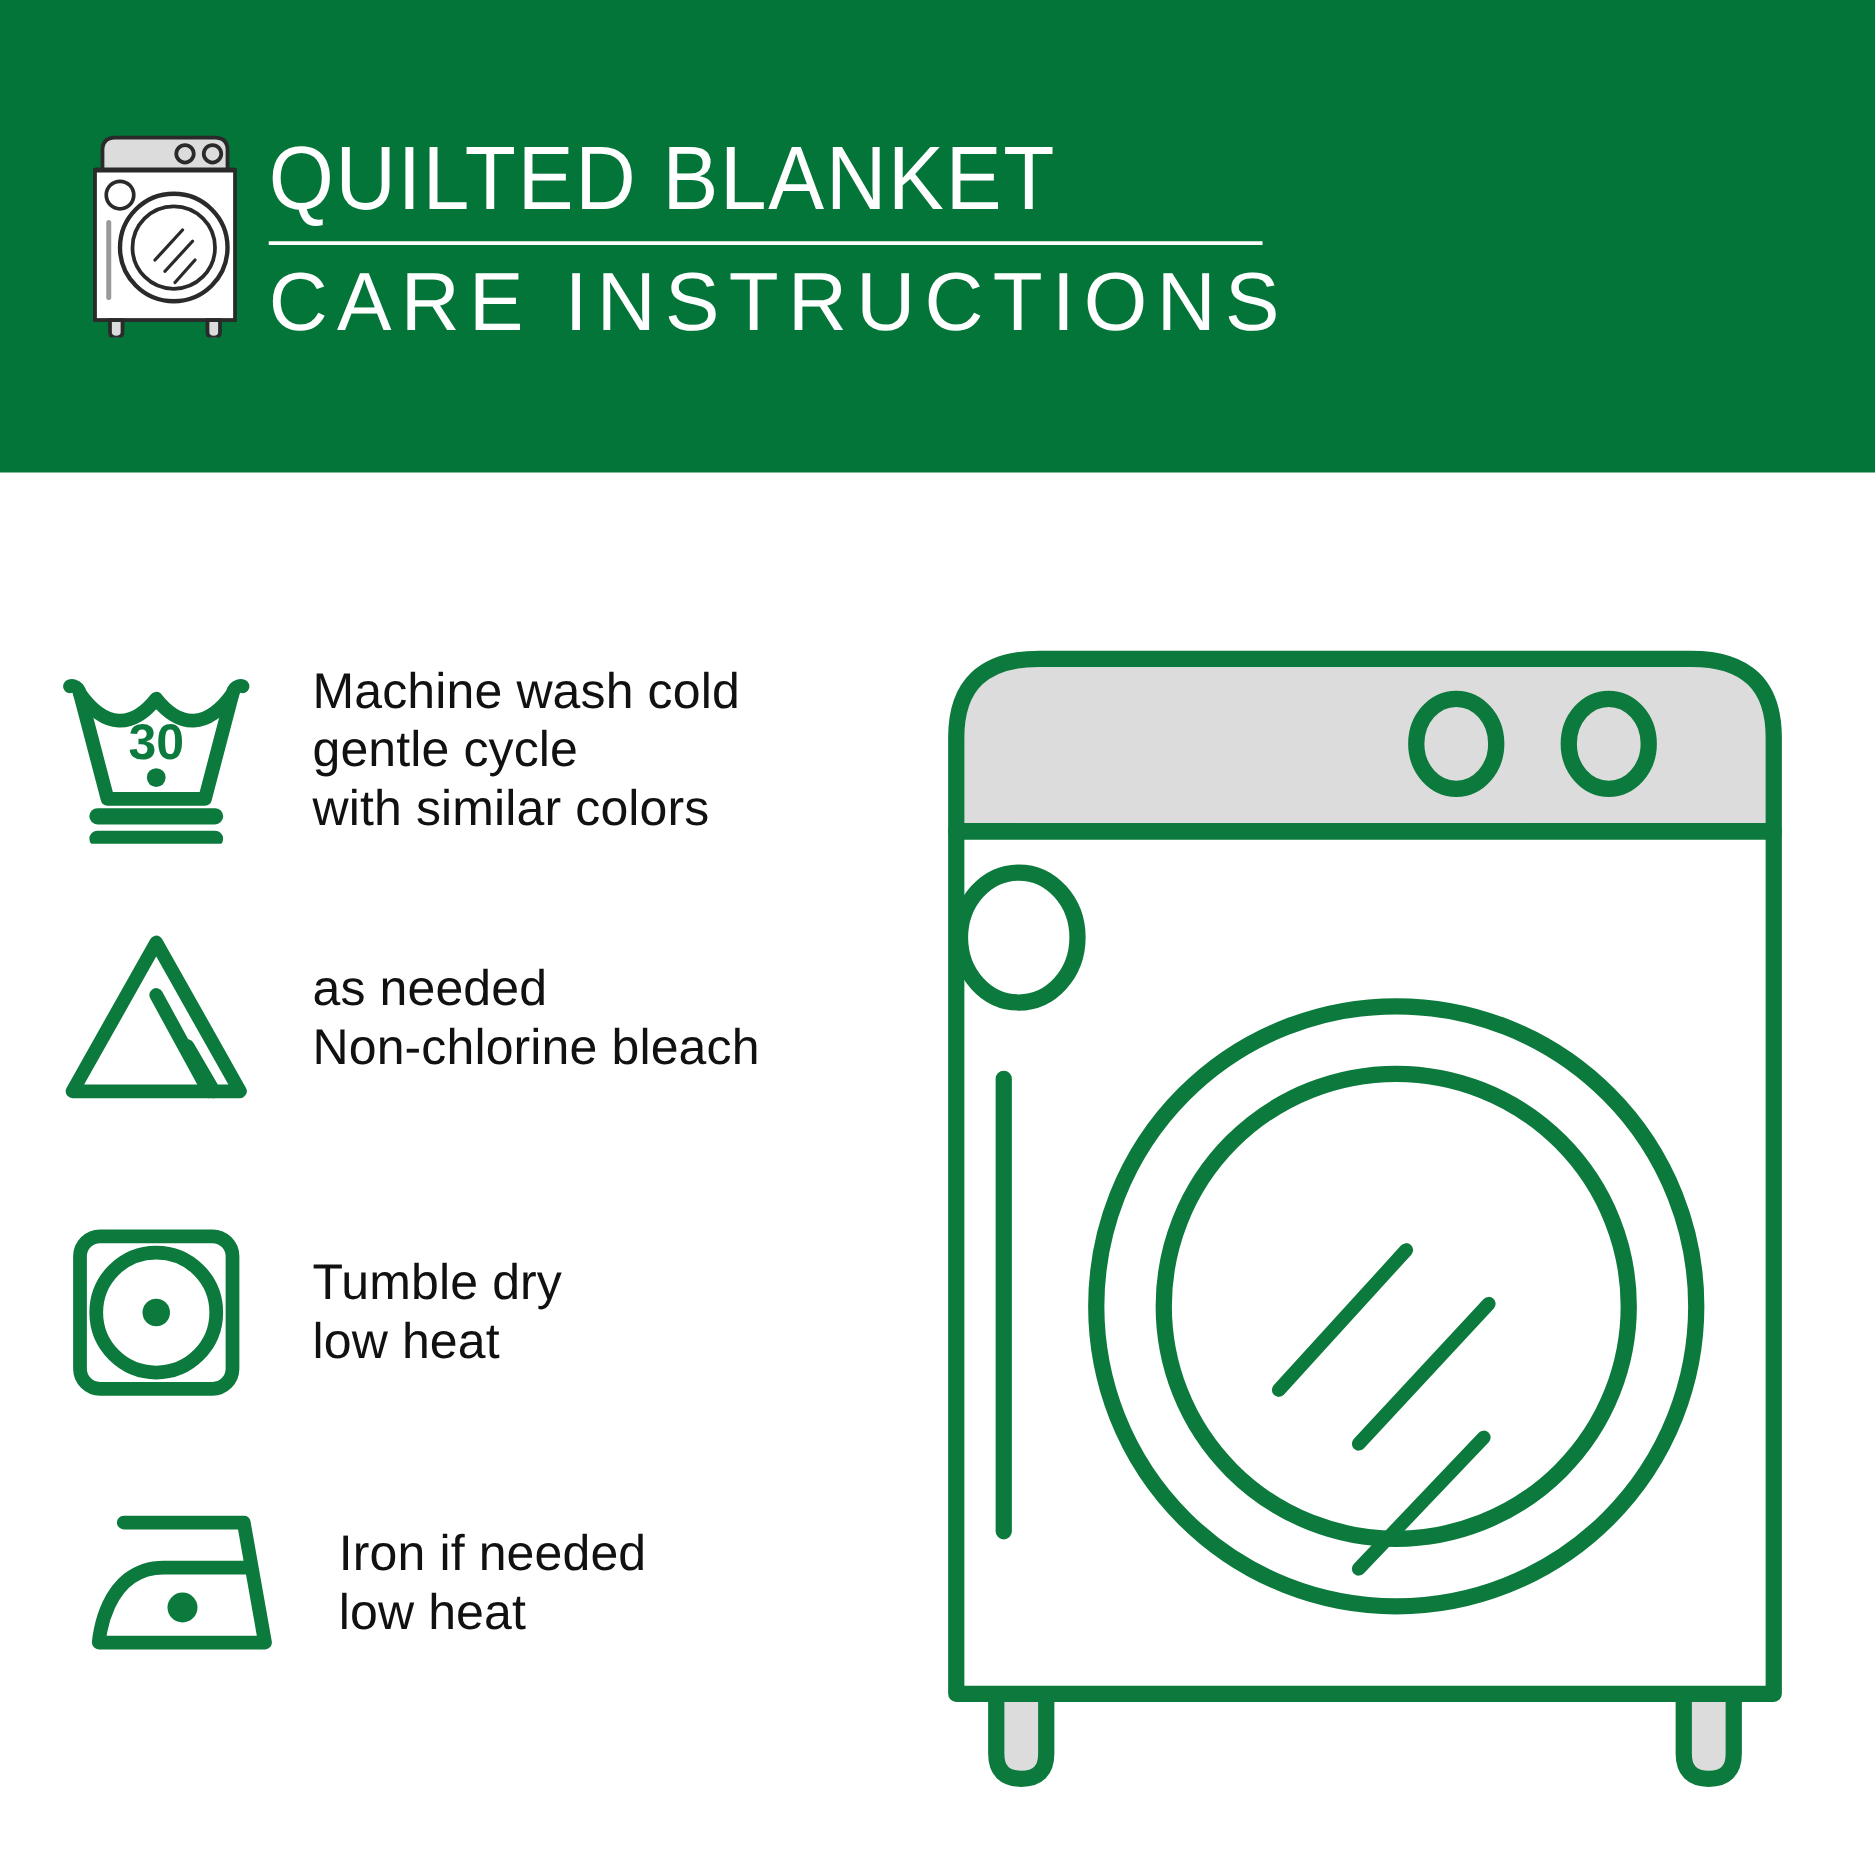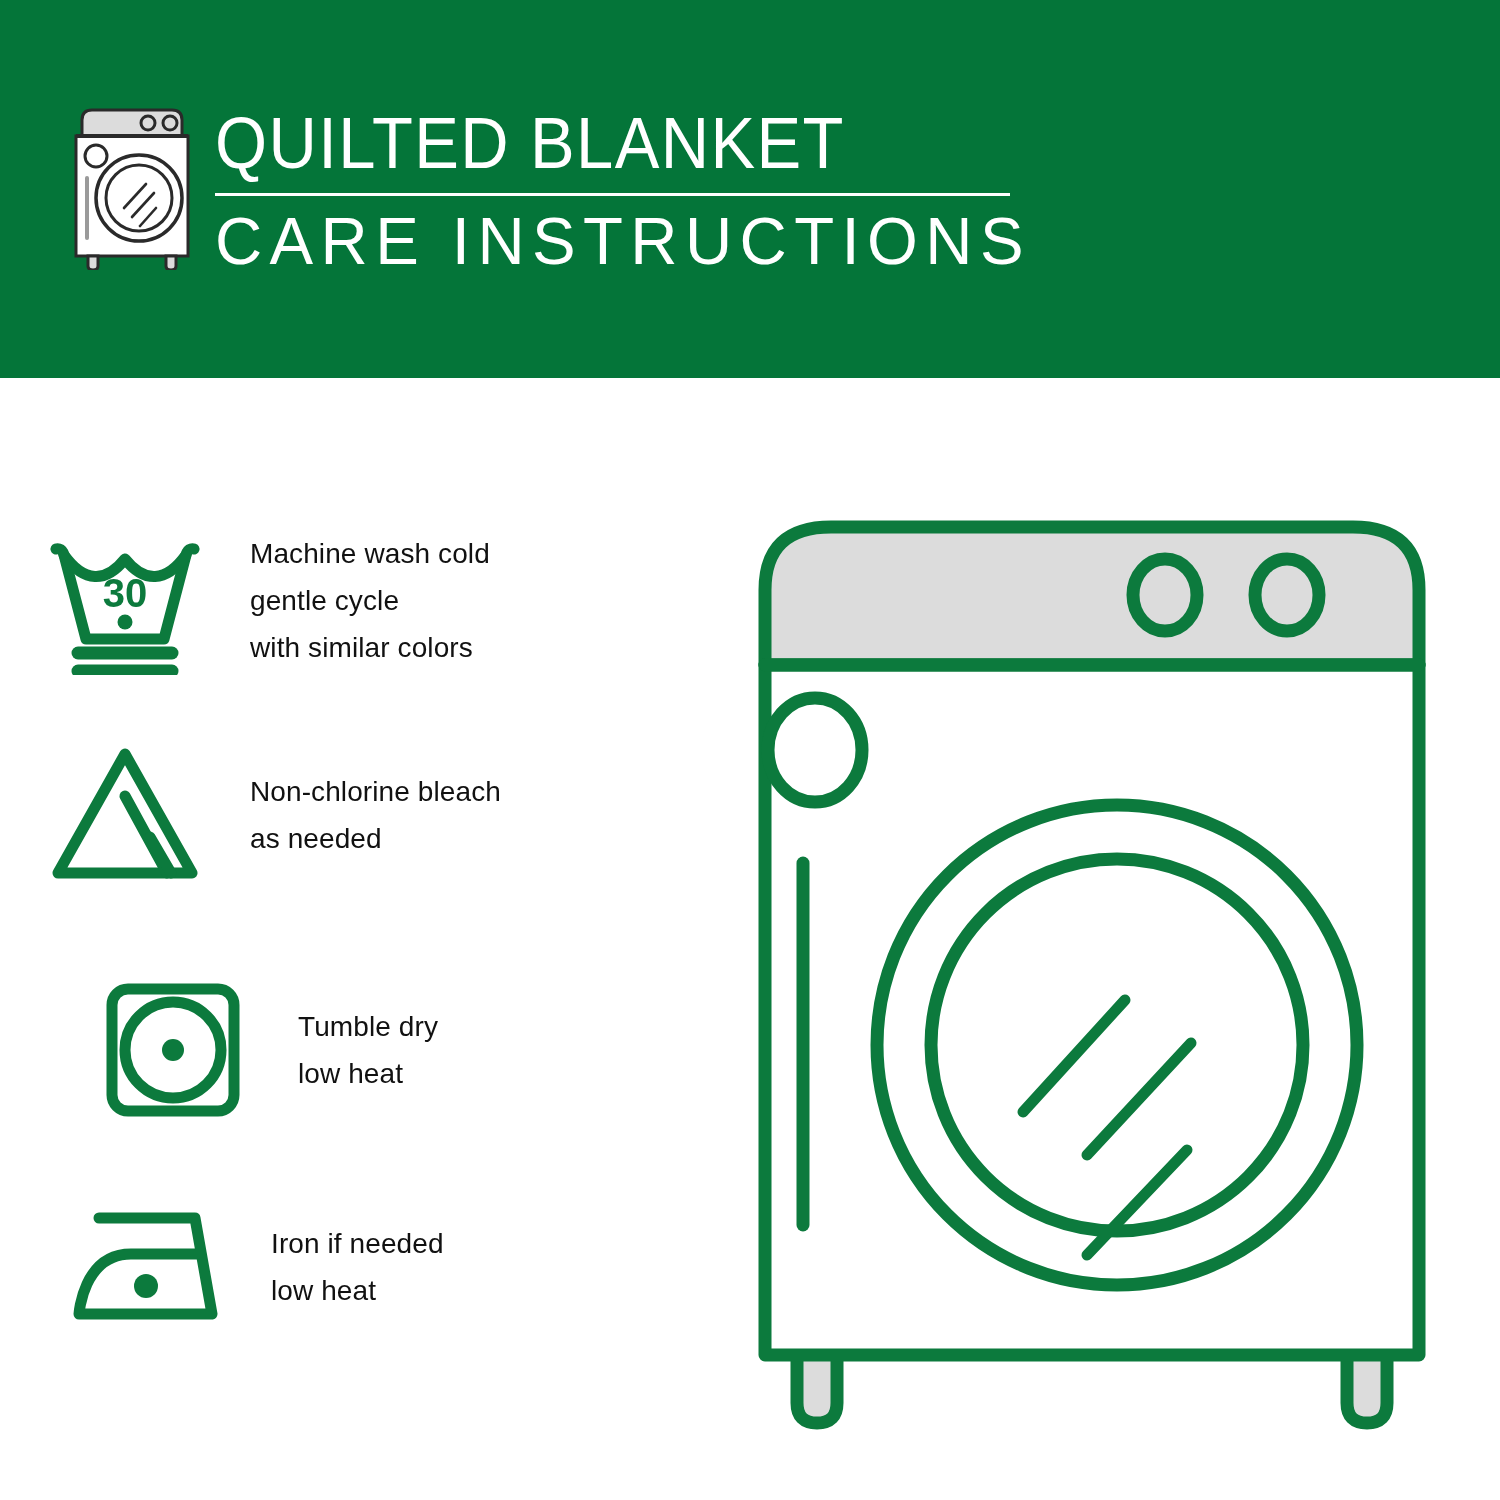--- a/index.html
+++ b/index.html
@@ -80,32 +80,32 @@
   }
   .care-row {
     position: absolute;
     left: 0;
     width: 720px;
     display: flex;
     align-items: center;
   }
   .care-row-0 { top: 0px;   height: 200px; }
   .care-row-1 { top: 215px; height: 200px; }
-  .care-row-2 { top: 455px; height: 190px; padding-left: 48px; }
+  .care-row-2 { top: 455px; height: 190px; }
   .care-row-3 { top: 672px; height: 190px; margin-left: 21px; }
 
   .care-symbol {
     width: 250px;
     min-width: 250px;
     display: flex;
     align-items: flex-start;
     justify-content: center;
   }
   .care-text {
-    font-size: 28px;
+    font-size: 40px;
     line-height: 47px;
     color: #111111;
     font-weight: 400;
     letter-spacing: 0.1px;
   }
   .care-text span { display: block; }
 
   
   .machine-illustration {
     position: absolute;
@@ -184,22 +184,22 @@
       <div class="care-symbol">
         <svg viewBox="0 0 170 150" width="170" height="150" aria-hidden="true">
           <g fill="none" stroke="#0c7a3d" stroke-width="11" stroke-linecap="round" stroke-linejoin="round">
             <path d="M85 14 L152 133 L18 133 Z"></path>
             <line x1="85" y1="56" x2="127" y2="133"></line>
             <line x1="110" y1="97" x2="131" y2="133"></line>
           </g>
         </svg>
       </div>
       <div class="care-text">
+        <span>as needed</span>
         <span>Non-chlorine bleach</span>
-        <span>as needed</span>
       </div>
     </div>
 
     <div class="care-row care-row-2">
       <div class="care-symbol">
         <svg viewBox="0 0 170 150" width="170" height="150" aria-hidden="true">
           <rect x="24" y="14" width="122" height="122" rx="16" ry="16" fill="none" stroke="#0c7a3d" stroke-width="11"></rect>
           <circle cx="85" cy="75" r="48" fill="none" stroke="#0c7a3d" stroke-width="11"></circle>
           <circle cx="85" cy="75" r="11" fill="#0c7a3d"></circle>
         </svg>

